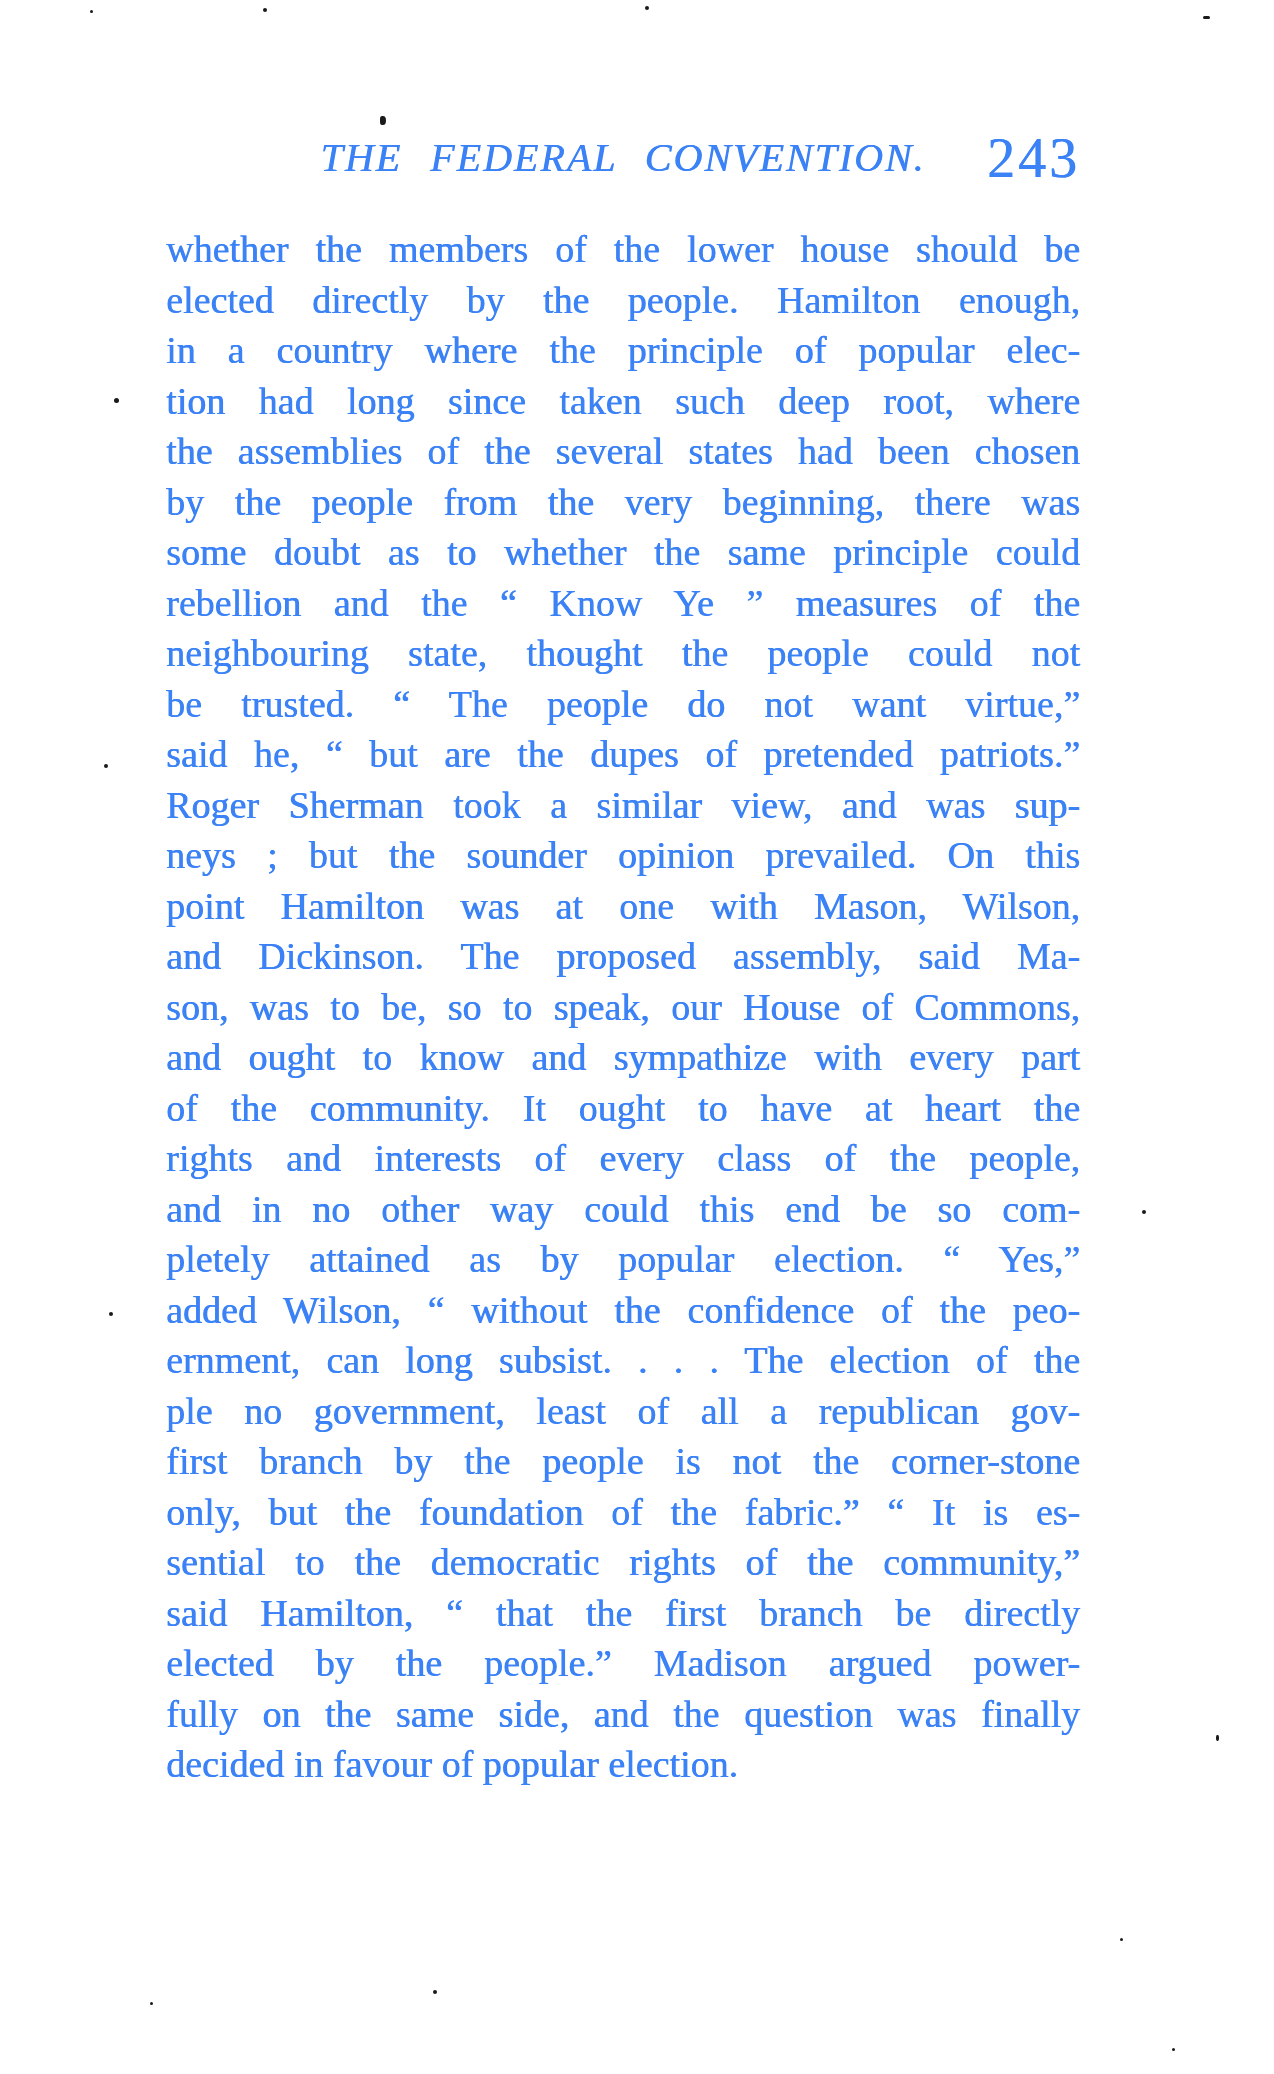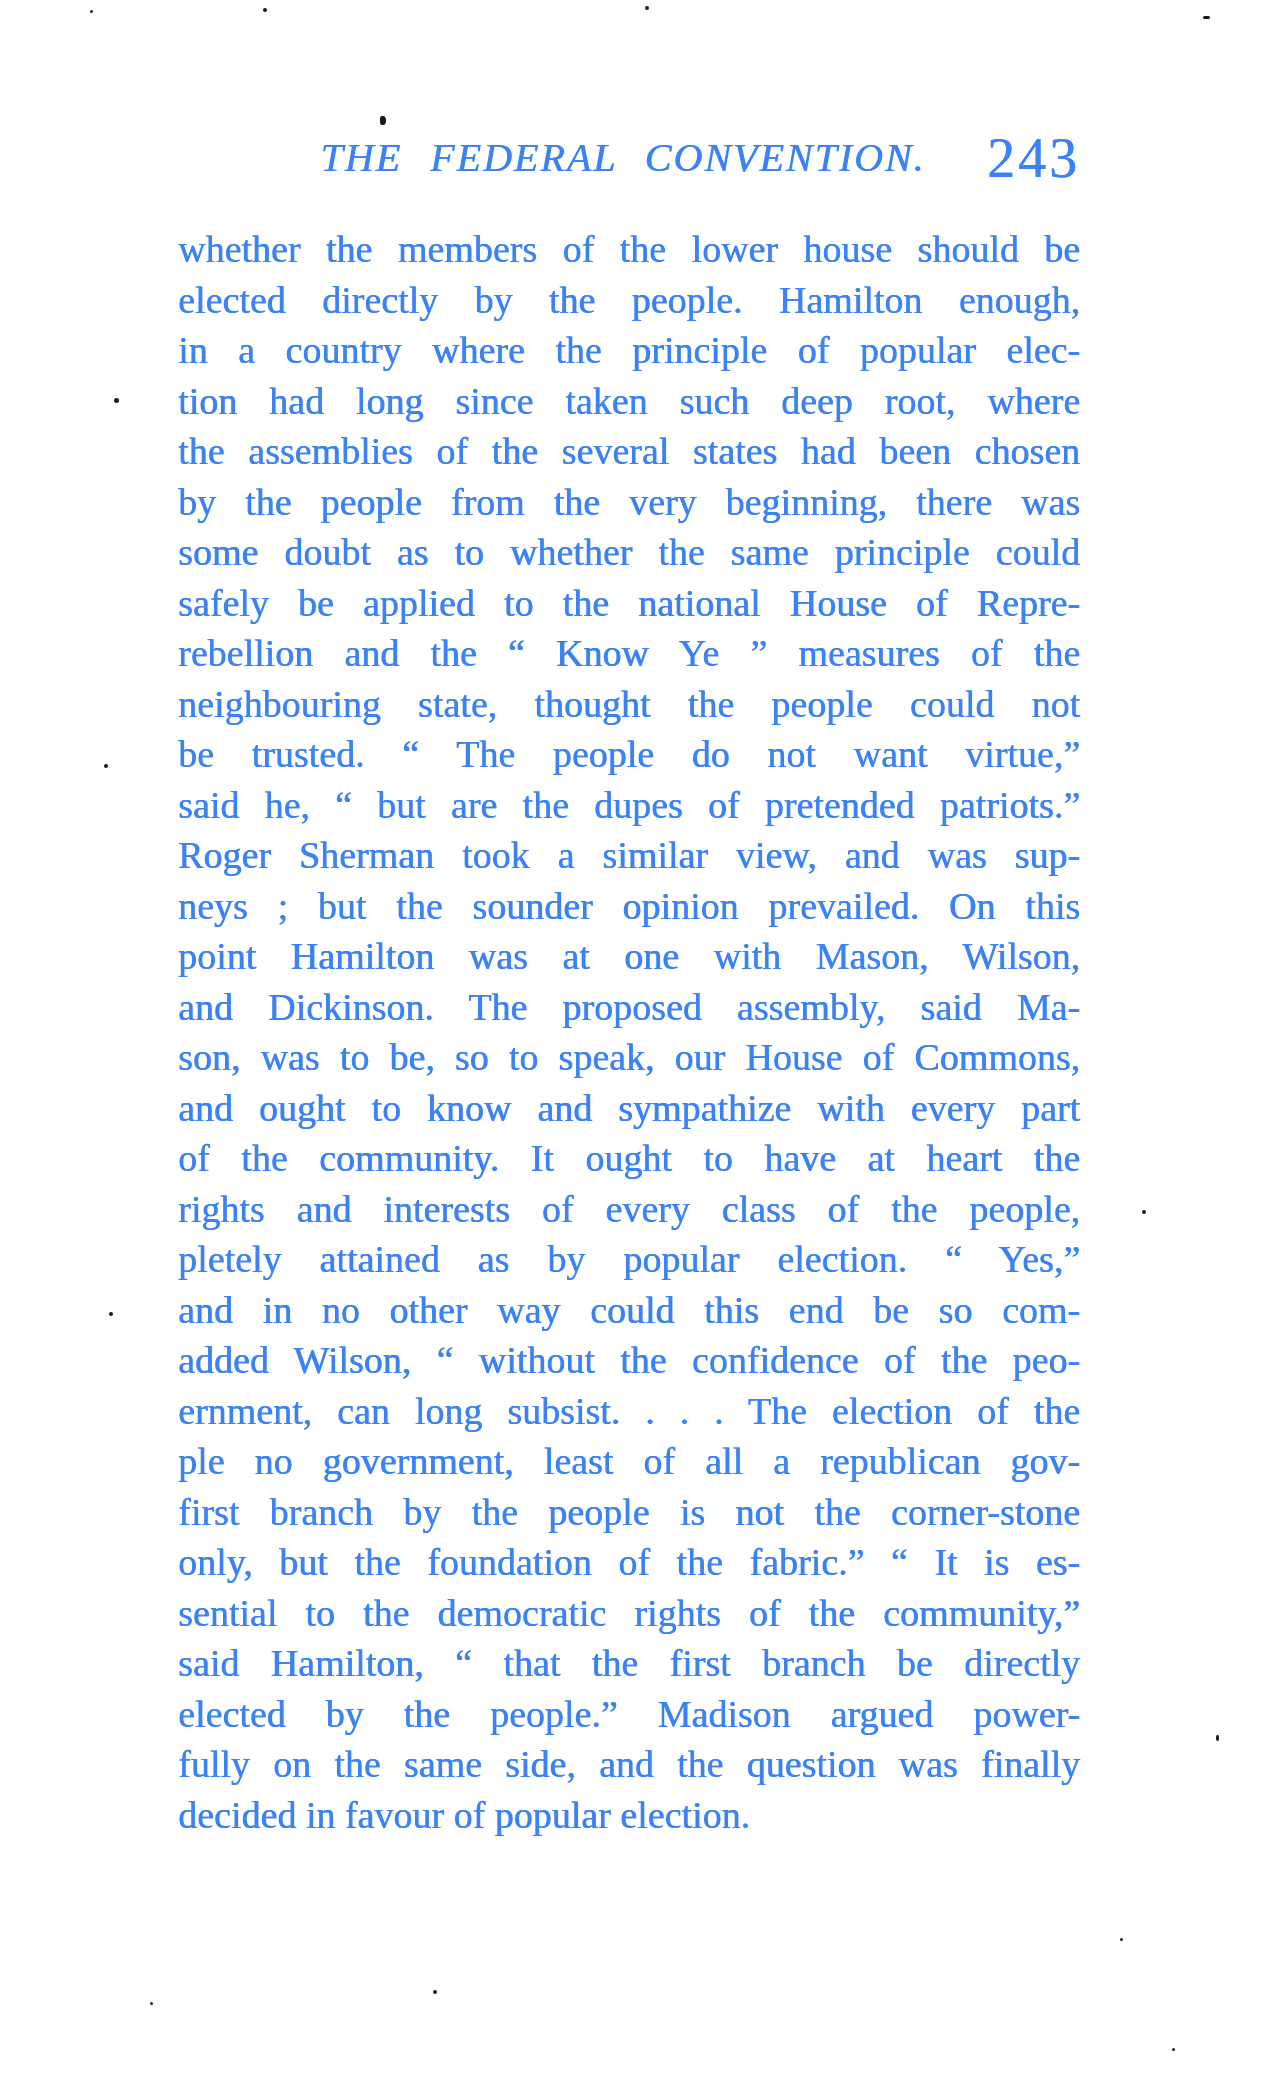--- a/index.html
+++ b/index.html
@@ -50,21 +50,20 @@
     position: absolute;
     left: 166px;
     top: 224px;
     width: 914px;
     font-size: 38px;
     line-height: 50.5px;
   }
   .line {
     text-align: justify;
     text-align-last: justify;
-    margin-left: 12px;
   }
   .line.line-last {
     text-align-last: left;
   }
 
   
   .speck {
     position: absolute;
     background: #1a1a1a;
     border-radius: 50%;
@@ -81,35 +80,34 @@
   </div>
 
   <div class="body-text">
     <div class="line">whether the members of the lower house should be</div>
     <div class="line">elected directly by the people. Hamilton enough,</div>
     <div class="line">in a country where the principle of popular elec-</div>
     <div class="line">tion had long since taken such deep root, where</div>
     <div class="line">the assemblies of the several states had been chosen</div>
     <div class="line">by the people from the very beginning, there was</div>
     <div class="line">some doubt as to whether the same principle could</div>
-    <div class="line">safely be applied to the national House of Repre-</div>
     <div class="line">rebellion and the “ Know Ye ” measures of the</div>
     <div class="line">neighbouring state, thought the people could not</div>
     <div class="line">be trusted. “ The people do not want virtue,”</div>
     <div class="line">said he, “ but are the dupes of pretended patriots.”</div>
     <div class="line">Roger Sherman took a similar view, and was sup-</div>
     <div class="line">neys ; but the sounder opinion prevailed. On this</div>
     <div class="line">point Hamilton was at one with Mason, Wilson,</div>
     <div class="line">and Dickinson. The proposed assembly, said Ma-</div>
     <div class="line">son, was to be, so to speak, our House of Commons,</div>
     <div class="line">and ought to know and sympathize with every part</div>
     <div class="line">of the community. It ought to have at heart the</div>
     <div class="line">rights and interests of every class of the people,</div>
+    <div class="line">and in no other way could this end be so com-</div>
     <div class="line">pletely attained as by popular election. “ Yes,”</div>
-    <div class="line">and in no other way could this end be so com-</div>
     <div class="line">added Wilson, “ without the confidence of the peo-</div>
     <div class="line">ernment, can long subsist. . . . The election of the</div>
     <div class="line">ple no government, least of all a republican gov-</div>
     <div class="line">first branch by the people is not the corner-stone</div>
     <div class="line">only, but the foundation of the fabric.” “ It is es-</div>
     <div class="line">sential to the democratic rights of the community,”</div>
     <div class="line">said Hamilton, “ that the first branch be directly</div>
     <div class="line">elected by the people.” Madison argued power-</div>
     <div class="line">fully on the same side, and the question was finally</div>
     <div class="line line-last">decided in favour of popular election.</div>

